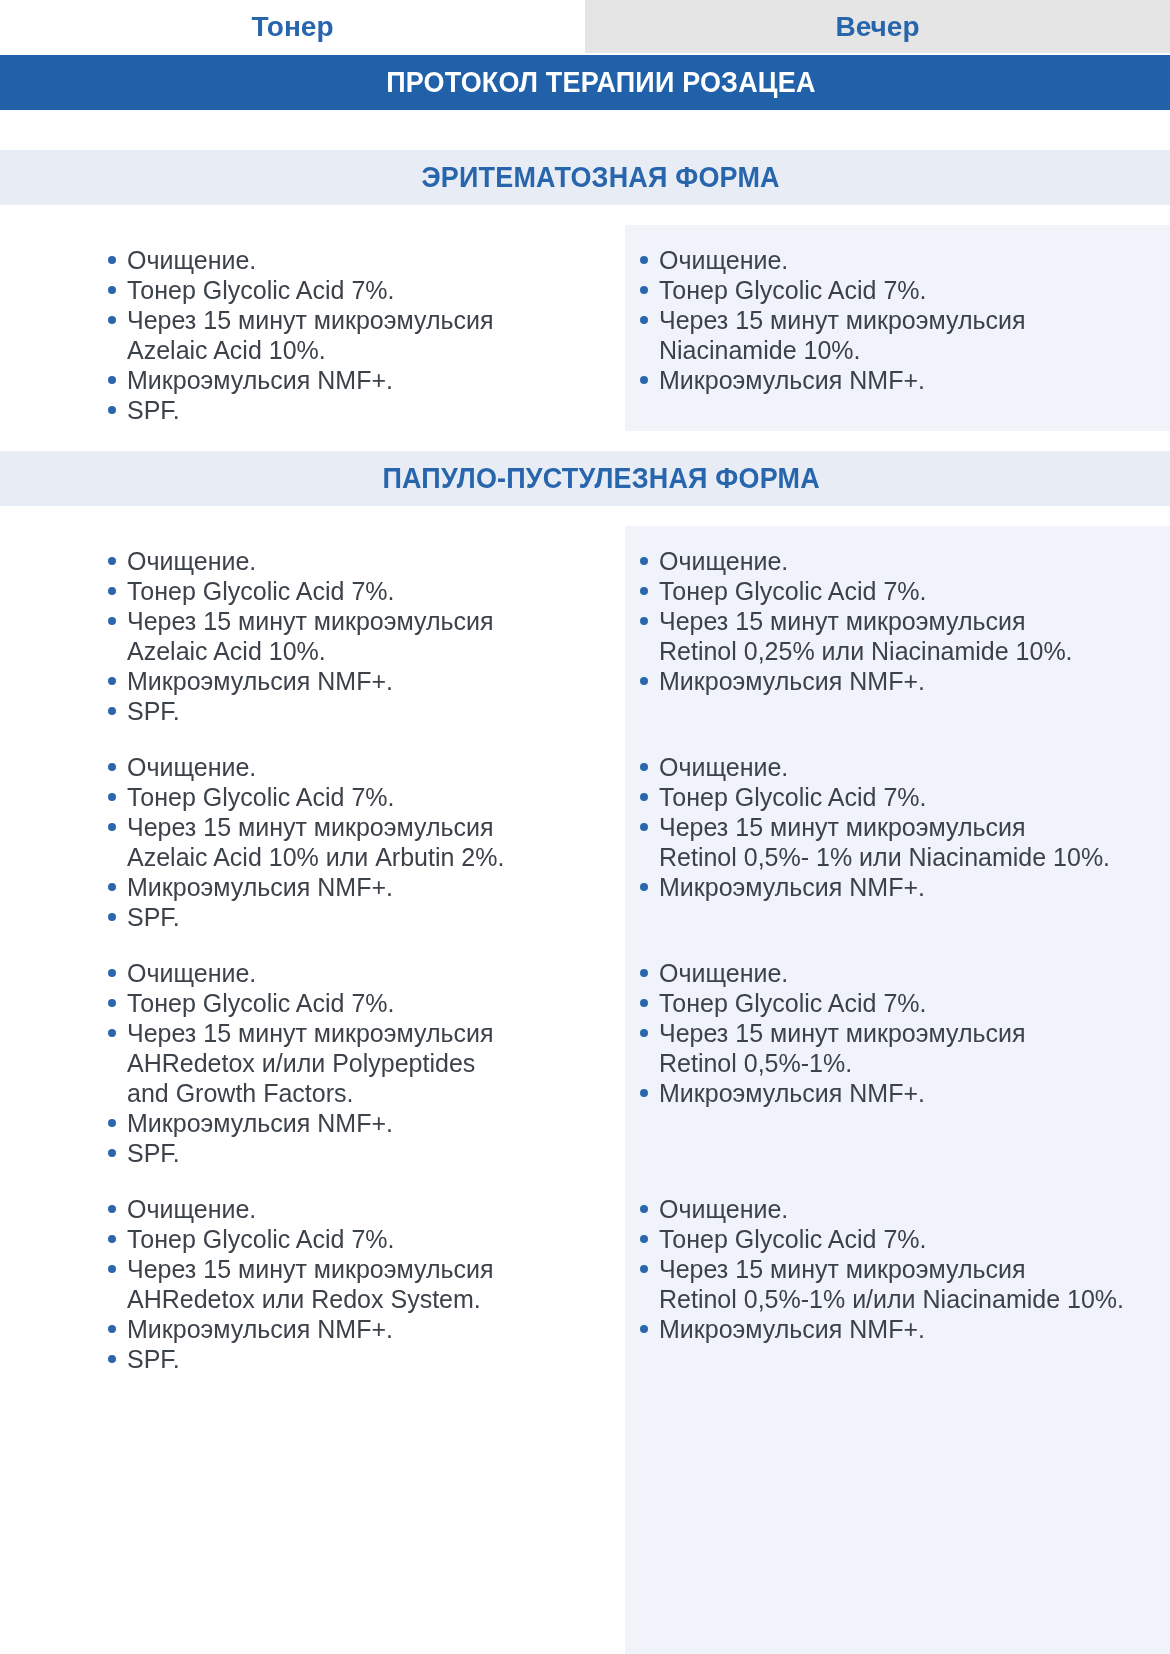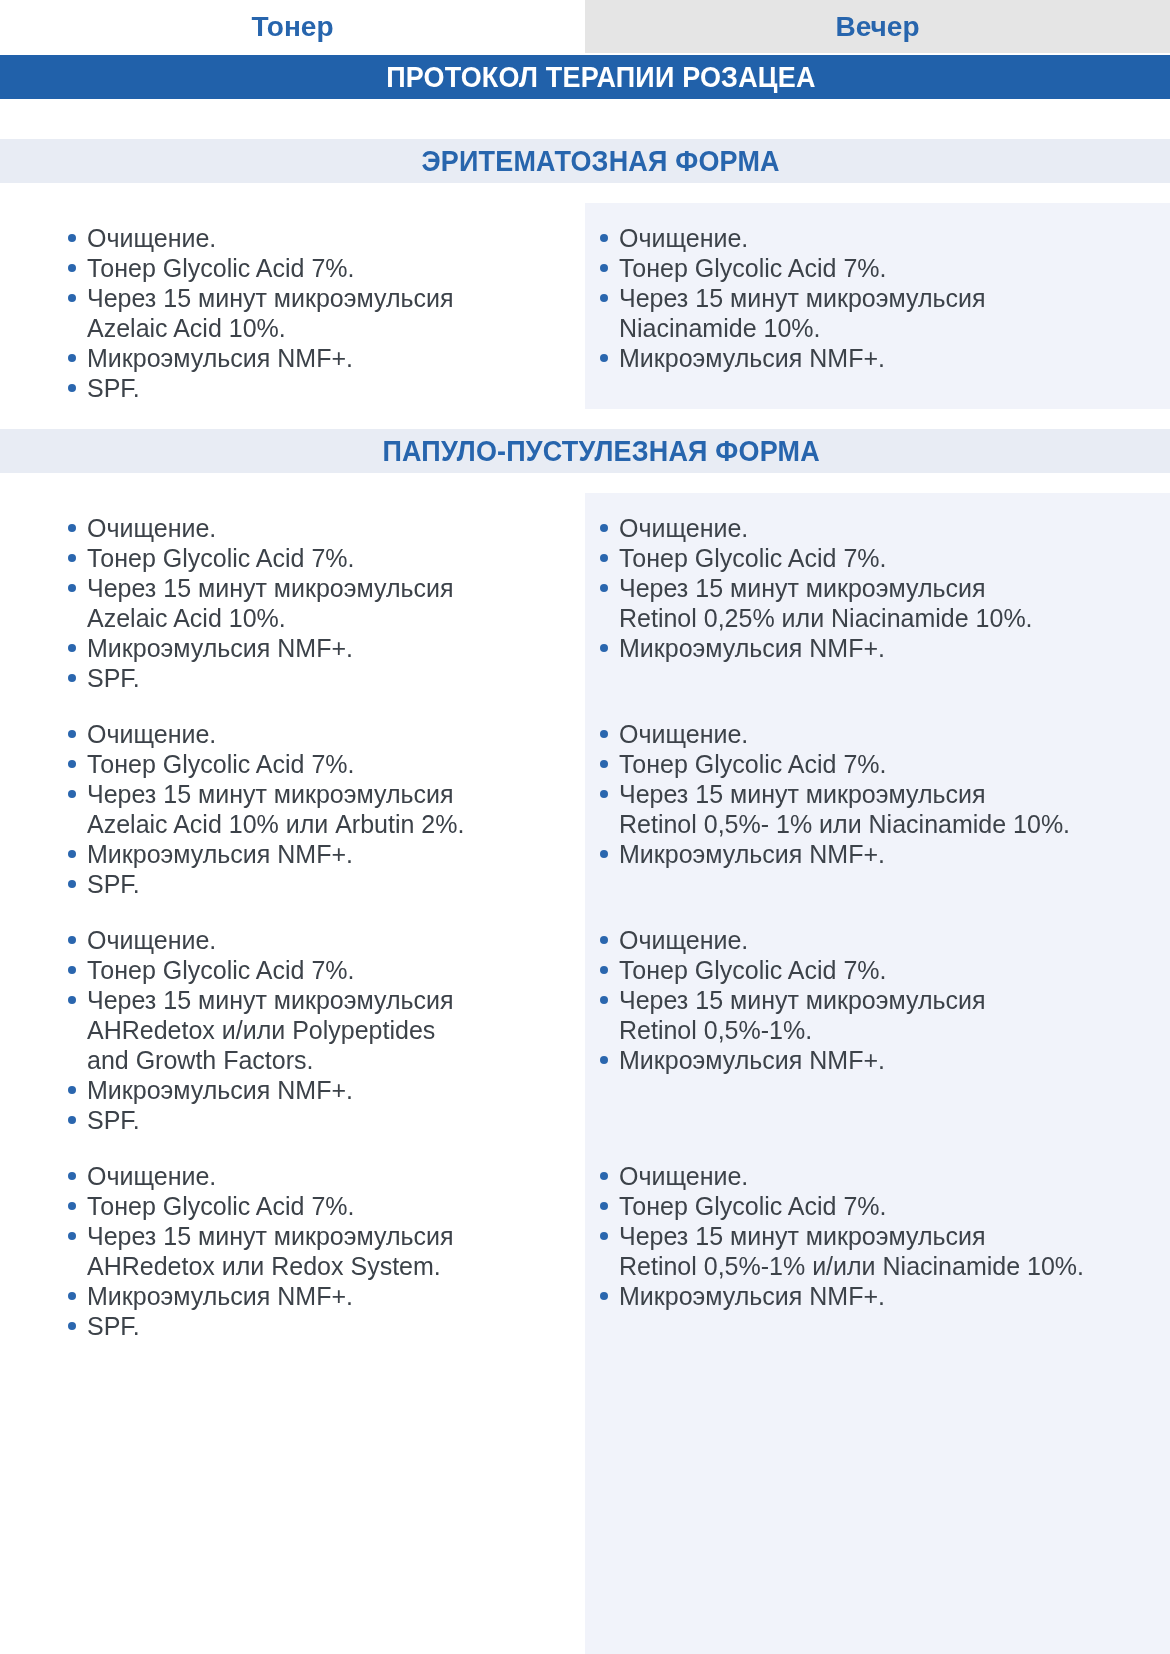--- a/index.html
+++ b/index.html
@@ -18,39 +18,40 @@
   .header-row { display: flex; height: 53px; flex: 0 0 auto; }
   .header-cell {
     width: 50%;
     display: flex; align-items: center; justify-content: center;
     font-weight: bold; font-size: 28px; color: #2765ad;
   }
   .header-cell.evening { background: #e5e5e5; }
 
   
   .banner {
-    height: 44px; flex: 0 0 auto;
+    height: 55px; flex: 0 0 auto;
     margin: 20px 0;
     display: flex; align-items: center; justify-content: center;
     font-weight: bold; font-size: 29px;
     letter-spacing: 0.2px;
     padding-left: 32px;
   }
   .banner.first { margin-top: 2px; }
   .banner.dark  { background: #2161aa; color: #ffffff; }
   .banner.light { background: #e8ecf4; color: #2765ad; }
   .banner .banner-text { transform: scaleX(0.93); white-space: nowrap; }
 
   
   .content-row { display: flex; flex: 0 0 auto; }
   .content-row.grow { flex: 1 1 auto; }
   .col {
     width: 50%;
     box-sizing: border-box;
     padding: 20px 0 6px 0;
+    margin-left: 40px;
   }
   .col.evening { background: #f1f3fa; }
 
   ul.routine { margin: 0; list-style: none; padding: 0 20px 0 68px; }
   .col.evening ul.routine { padding: 0 30px 0 15px; }
 
   ul.routine li {
     display: flex;
     align-items: flex-start;
     font-size: 25px;

